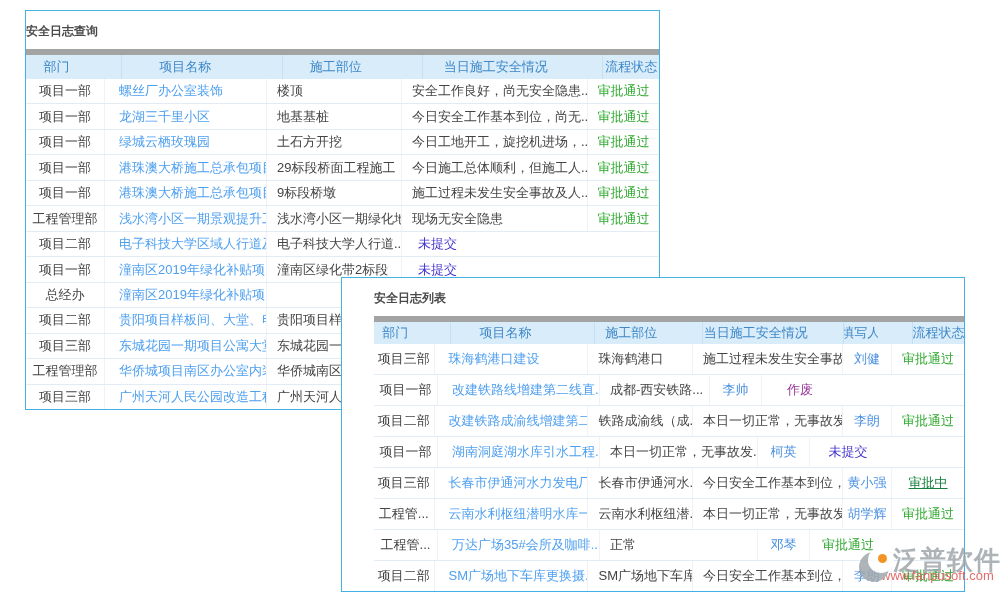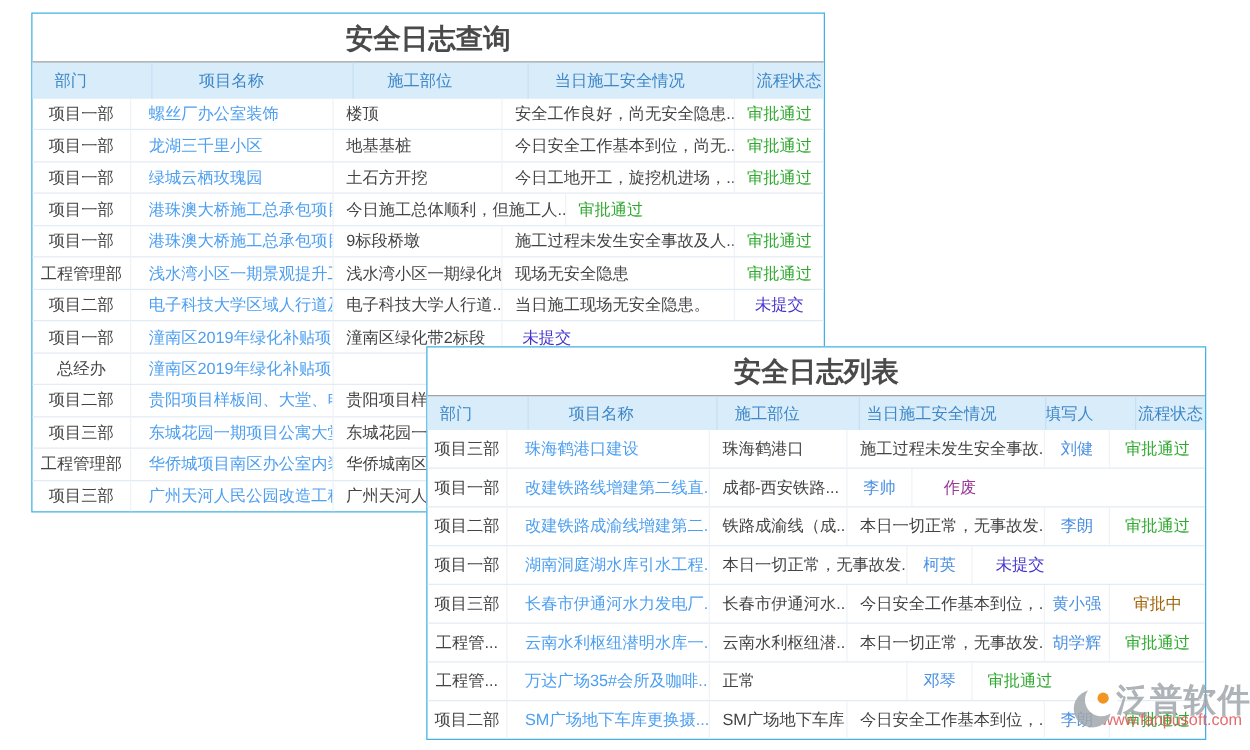--- a/index.html
+++ b/index.html
@@ -7,30 +7,30 @@
   body {
     position:relative; overflow:hidden; background:#ffffff;
     font-family:"Liberation Sans","DejaVu Sans",sans-serif;
     color:#444;
   }
   .window {
     position:absolute; background:#ffffff;
     border:1px solid #41b1e6;
   }
   #query-window { left:25px; top:10px;  width:635px; height:400px; z-index:1; }
-  #list-window  { left:341px; top:277px; width:624px; height:315px; z-index:2; }
+  #list-window  { left:341px; top:277px; width:624px; height:315px; z-index:2;padding-left:32px; }
 
   .win-title {
-    height:38px; line-height:40px; text-align:center;
-    font-size:22px; font-weight:bold; color:#4a4a4a;
+    height:38px; line-height:40px; 
+    font-size:12px; font-weight:bold; color:#4a4a4a;
     white-space:nowrap; overflow:hidden;
   }
   .thead {
     display:flex; background:#d9ecf9; color:#3d87c9;
-    border-top:1px solid #a3a3a3;
+    border-top:6px solid #a3a3a3;
     font-size:13px; align-items:center; text-align:center;
   }
   #query-window .thead { height:30px; }
   #list-window  .thead { height:28px; }
   .th { height:100%; display:flex; align-items:center; justify-content:center;
         white-space:nowrap; overflow:hidden; }
   .th + .th { border-left:1px solid #c6e0f3;margin-left:34px; }
 
   .tbody { display:flex; flex-direction:column; }
   #query-window .tbody { height:330px; }
@@ -115,20 +115,21 @@
       <div class="tr">
         <div class="td c0">项目一部</div>
         <div class="td c1 link">绿城云栖玫瑰园</div>
         <div class="td c2">土石方开挖</div>
         <div class="td c3">今日工地开工，旋挖机进场，...</div>
         <div class="td c4 status" style="color: rgb(47, 169, 47);">审批通过</div>
       </div>
       <div class="tr">
         <div class="td c0">项目一部</div>
         <div class="td c1 link">港珠澳大桥施工总承包项目</div>
+        <div class="td c2">29标段桥面工程施工</div>
         <div class="td c3">今日施工总体顺利，但施工人...</div>
         <div class="td c4 status" style="color: rgb(47, 169, 47);">审批通过</div>
       </div>
       <div class="tr">
         <div class="td c0">项目一部</div>
         <div class="td c1 link">港珠澳大桥施工总承包项目</div>
         <div class="td c2">9标段桥墩</div>
         <div class="td c3">施工过程未发生安全事故及人...</div>
         <div class="td c4 status" style="color: rgb(47, 169, 47);">审批通过</div>
       </div>
@@ -136,21 +137,20 @@
         <div class="td c0">工程管理部</div>
         <div class="td c1 link">浅水湾小区一期景观提升工程</div>
         <div class="td c2">浅水湾小区一期绿化地</div>
         <div class="td c3">现场无安全隐患</div>
         <div class="td c4 status" style="color: rgb(47, 169, 47);">审批通过</div>
       </div>
       <div class="tr">
         <div class="td c0">项目二部</div>
         <div class="td c1 link">电子科技大学区域人行道及非</div>
         <div class="td c2">电子科技大学人行道...</div>
-        <div class="td c3">当日施工现场无安全隐患。</div>
         <div class="td c4 status" style="color: rgb(68, 51, 204);">未提交</div>
       </div>
       <div class="tr">
         <div class="td c0">项目一部</div>
         <div class="td c1 link">潼南区2019年绿化补贴项目-...</div>
         <div class="td c2">潼南区绿化带2标段</div>
         <div class="td c4 status" style="color: rgb(68, 51, 204);">未提交</div>
       </div>
       <div class="tr">
         <div class="td c0">总经办</div>
@@ -230,21 +230,21 @@
         <div class="td c3">本日一切正常，无事故发...</div>
         <div class="td c4 writer">柯英</div>
         <div class="td c5 status" style="color: rgb(68, 51, 204);">未提交</div>
       </div>
       <div class="tr">
         <div class="td c0">项目三部</div>
         <div class="td c1 link">长春市伊通河水力发电厂...</div>
         <div class="td c2">长春市伊通河水...</div>
         <div class="td c3">今日安全工作基本到位，...</div>
         <div class="td c4 writer">黄小强</div>
-        <div class="td c5 status" style="color: #a16207;">审批中</div>
+        <div class="td c5 status" style="color: #15803d; text-decoration: underline;">审批中</div>
       </div>
       <div class="tr">
         <div class="td c0">工程管...</div>
         <div class="td c1 link">云南水利枢纽潜明水库一...</div>
         <div class="td c2">云南水利枢纽潜...</div>
         <div class="td c3">本日一切正常，无事故发...</div>
         <div class="td c4 writer">胡学辉</div>
         <div class="td c5 status" style="color: rgb(47, 169, 47);">审批通过</div>
       </div>
       <div class="tr">

